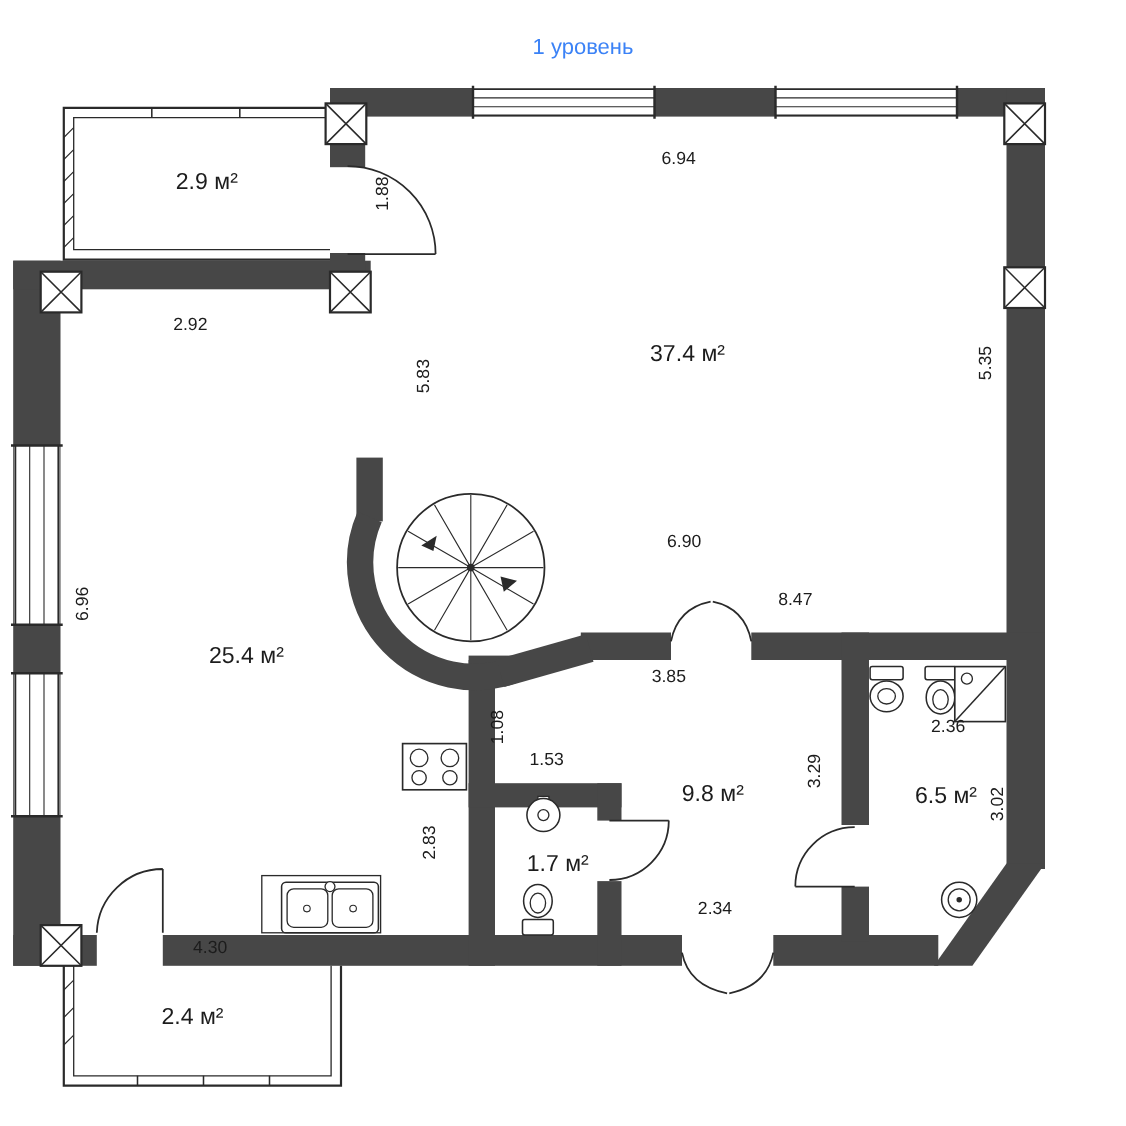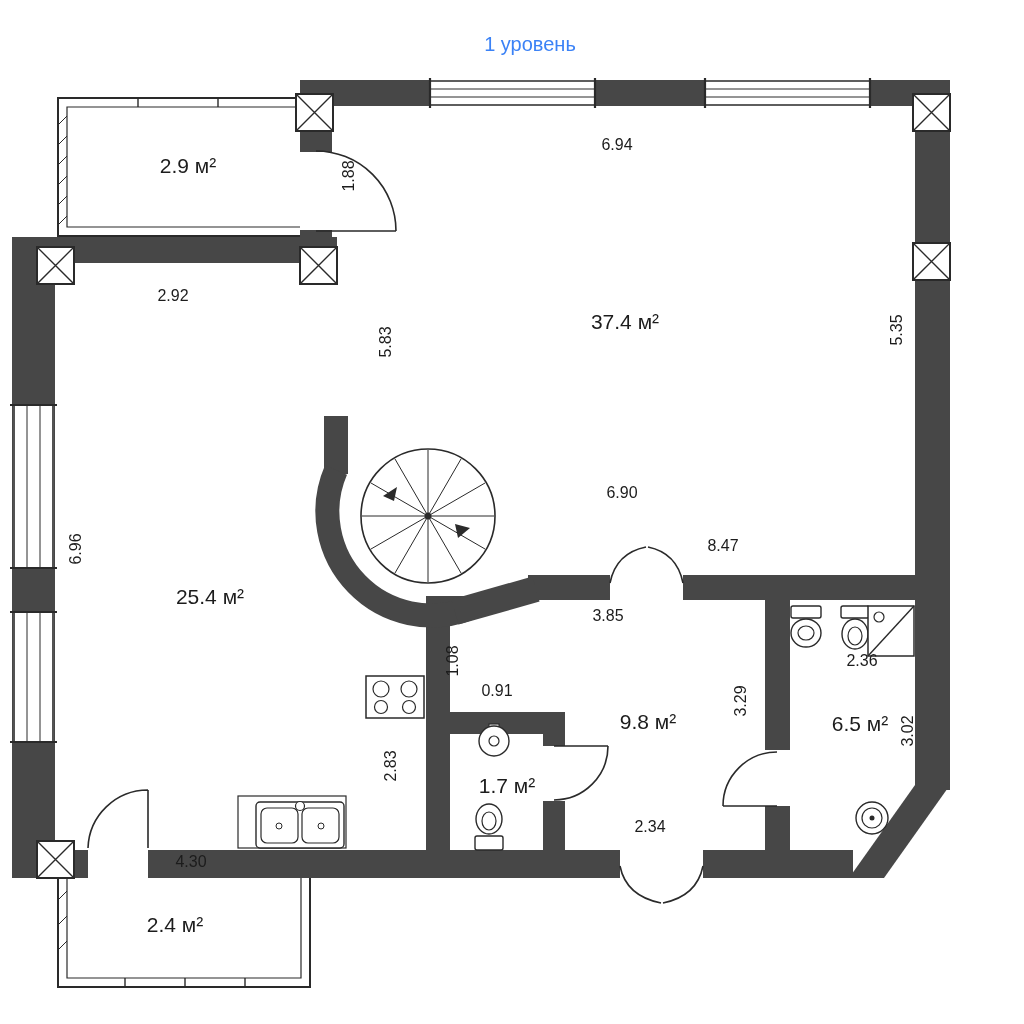--- a/index.html
+++ b/index.html
@@ -190,37 +190,37 @@
       <circle class="fx" cx="872" cy="818" r="16" stroke-width="1.4"></circle>
       <circle class="fx" cx="872" cy="818" r="10" stroke-width="1.2"></circle>
       <circle cx="872" cy="818" r="2.5" fill="#2a2a2a"></circle>
     </g>
   </svg>
 
   <div class="lbl title" style="left:530px; top:44px">1 уровень</div>
 
   <div class="lbl room" style="left:188px; top:166px">2.9 м²</div>
   <div class="lbl room" style="left:625px; top:322px">37.4 м²</div>
-  <div class="lbl room" style="left:210px; top:597px">25.4 м²</div>
+  <div class="lbl room" style="left:224px; top:597px">25.4 м²</div>
   <div class="lbl room" style="left:648px; top:722px">9.8 м²</div>
   <div class="lbl room" style="left:507px; top:786px">1.7 м²</div>
   <div class="lbl room" style="left:860px; top:724px">6.5 м²</div>
   <div class="lbl room" style="left:175px; top:925px">2.4 м²</div>
 
   <div class="lbl" style="left:617px; top:145px">6.94</div>
   <div class="lbl rot" style="left:349px; top:176px">1.88</div>
   <div class="lbl" style="left:173px; top:296px">2.92</div>
   <div class="lbl rot" style="left:386px; top:342px">5.83</div>
   <div class="lbl rot" style="left:897px; top:330px">5.35</div>
   <div class="lbl rot" style="left:76px;  top:549px">6.96</div>
   <div class="lbl" style="left:622px; top:493px">6.90</div>
   <div class="lbl" style="left:723px; top:546px">8.47</div>
   <div class="lbl" style="left:608px; top:616px">3.85</div>
   <div class="lbl" style="left:862px; top:661px">2.36</div>
   <div class="lbl rot" style="left:453px; top:661px">1.08</div>
-  <div class="lbl" style="left:497px; top:691px">0.91</div>
+  <div class="lbl" style="left:497px; top:691px">1.53</div>
   <div class="lbl rot" style="left:741px; top:701px">3.29</div>
   <div class="lbl rot" style="left:908px; top:731px">3.02</div>
   <div class="lbl rot" style="left:391px; top:766px">2.83</div>
   <div class="lbl" style="left:191px; top:862px">4.30</div>
   <div class="lbl" style="left:650px; top:827px">2.34</div>
 
 </div>
 
 </body></html>

